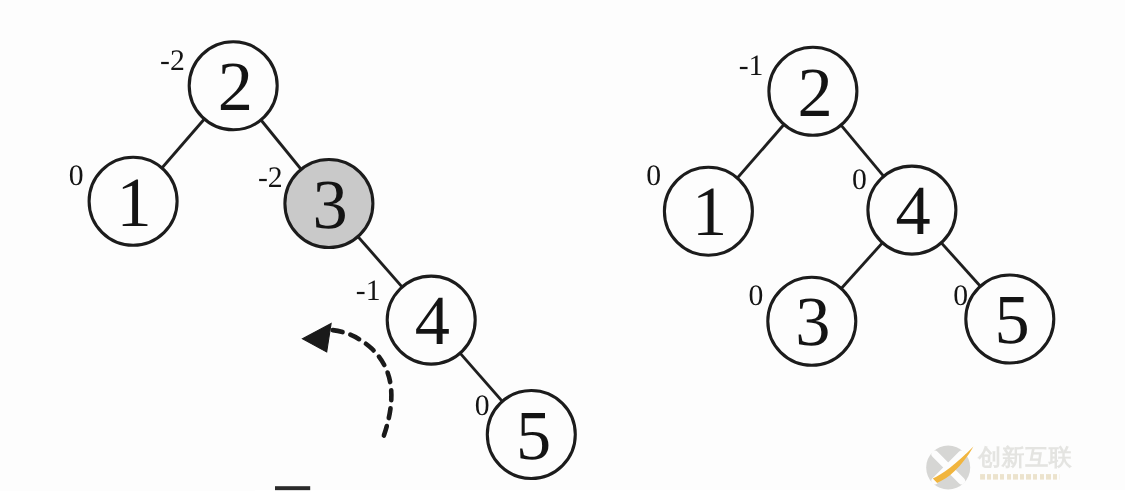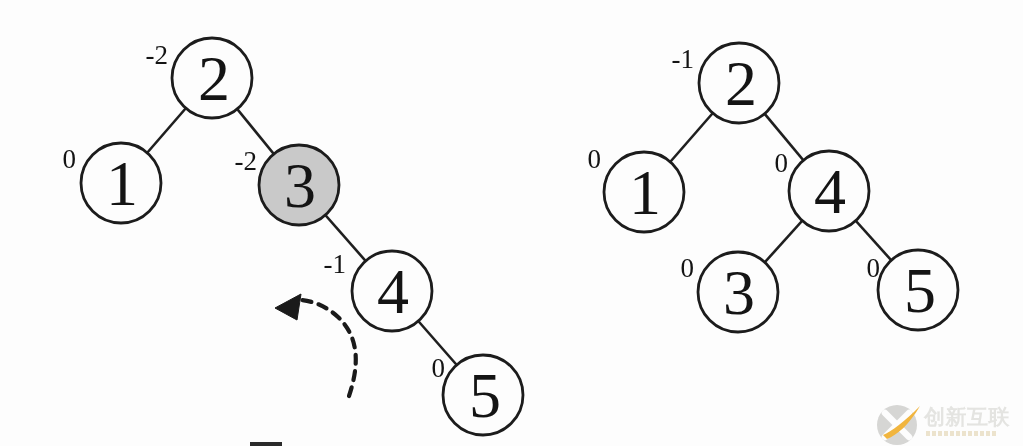--- a/index.html
+++ b/index.html
@@ -29,21 +29,21 @@
     stroke-dasharray: 9 7.5; stroke-linecap: round;
   }
   .rot-arrow-head { fill: #1a1a1a; stroke: #1a1a1a; stroke-width: 1; }
 
   .caption-fragment {
     position: absolute; left: 250px; top: 442px;
     width: 32px; height: 4px; background: #2b2b2b;
   }
 
   .watermark {
-    position: absolute; left: 868px; top: 395px;
+    position: absolute; left: 833px; top: 395px;
     width: 139px; height: 51px; text-decoration: underline;
   }
   .wm-logo { position: absolute; left: 7px; top: 6px; }
   .wm-brand {
     position: absolute; left: 56px; top: 11px;
     font-family: "Liberation Sans", "DejaVu Sans", sans-serif;
     font-size: 21px; font-weight: bold; line-height: 1;
     color: #e4e4e1; letter-spacing: 0.5px; white-space: nowrap;
   }
   .wm-subtext {

